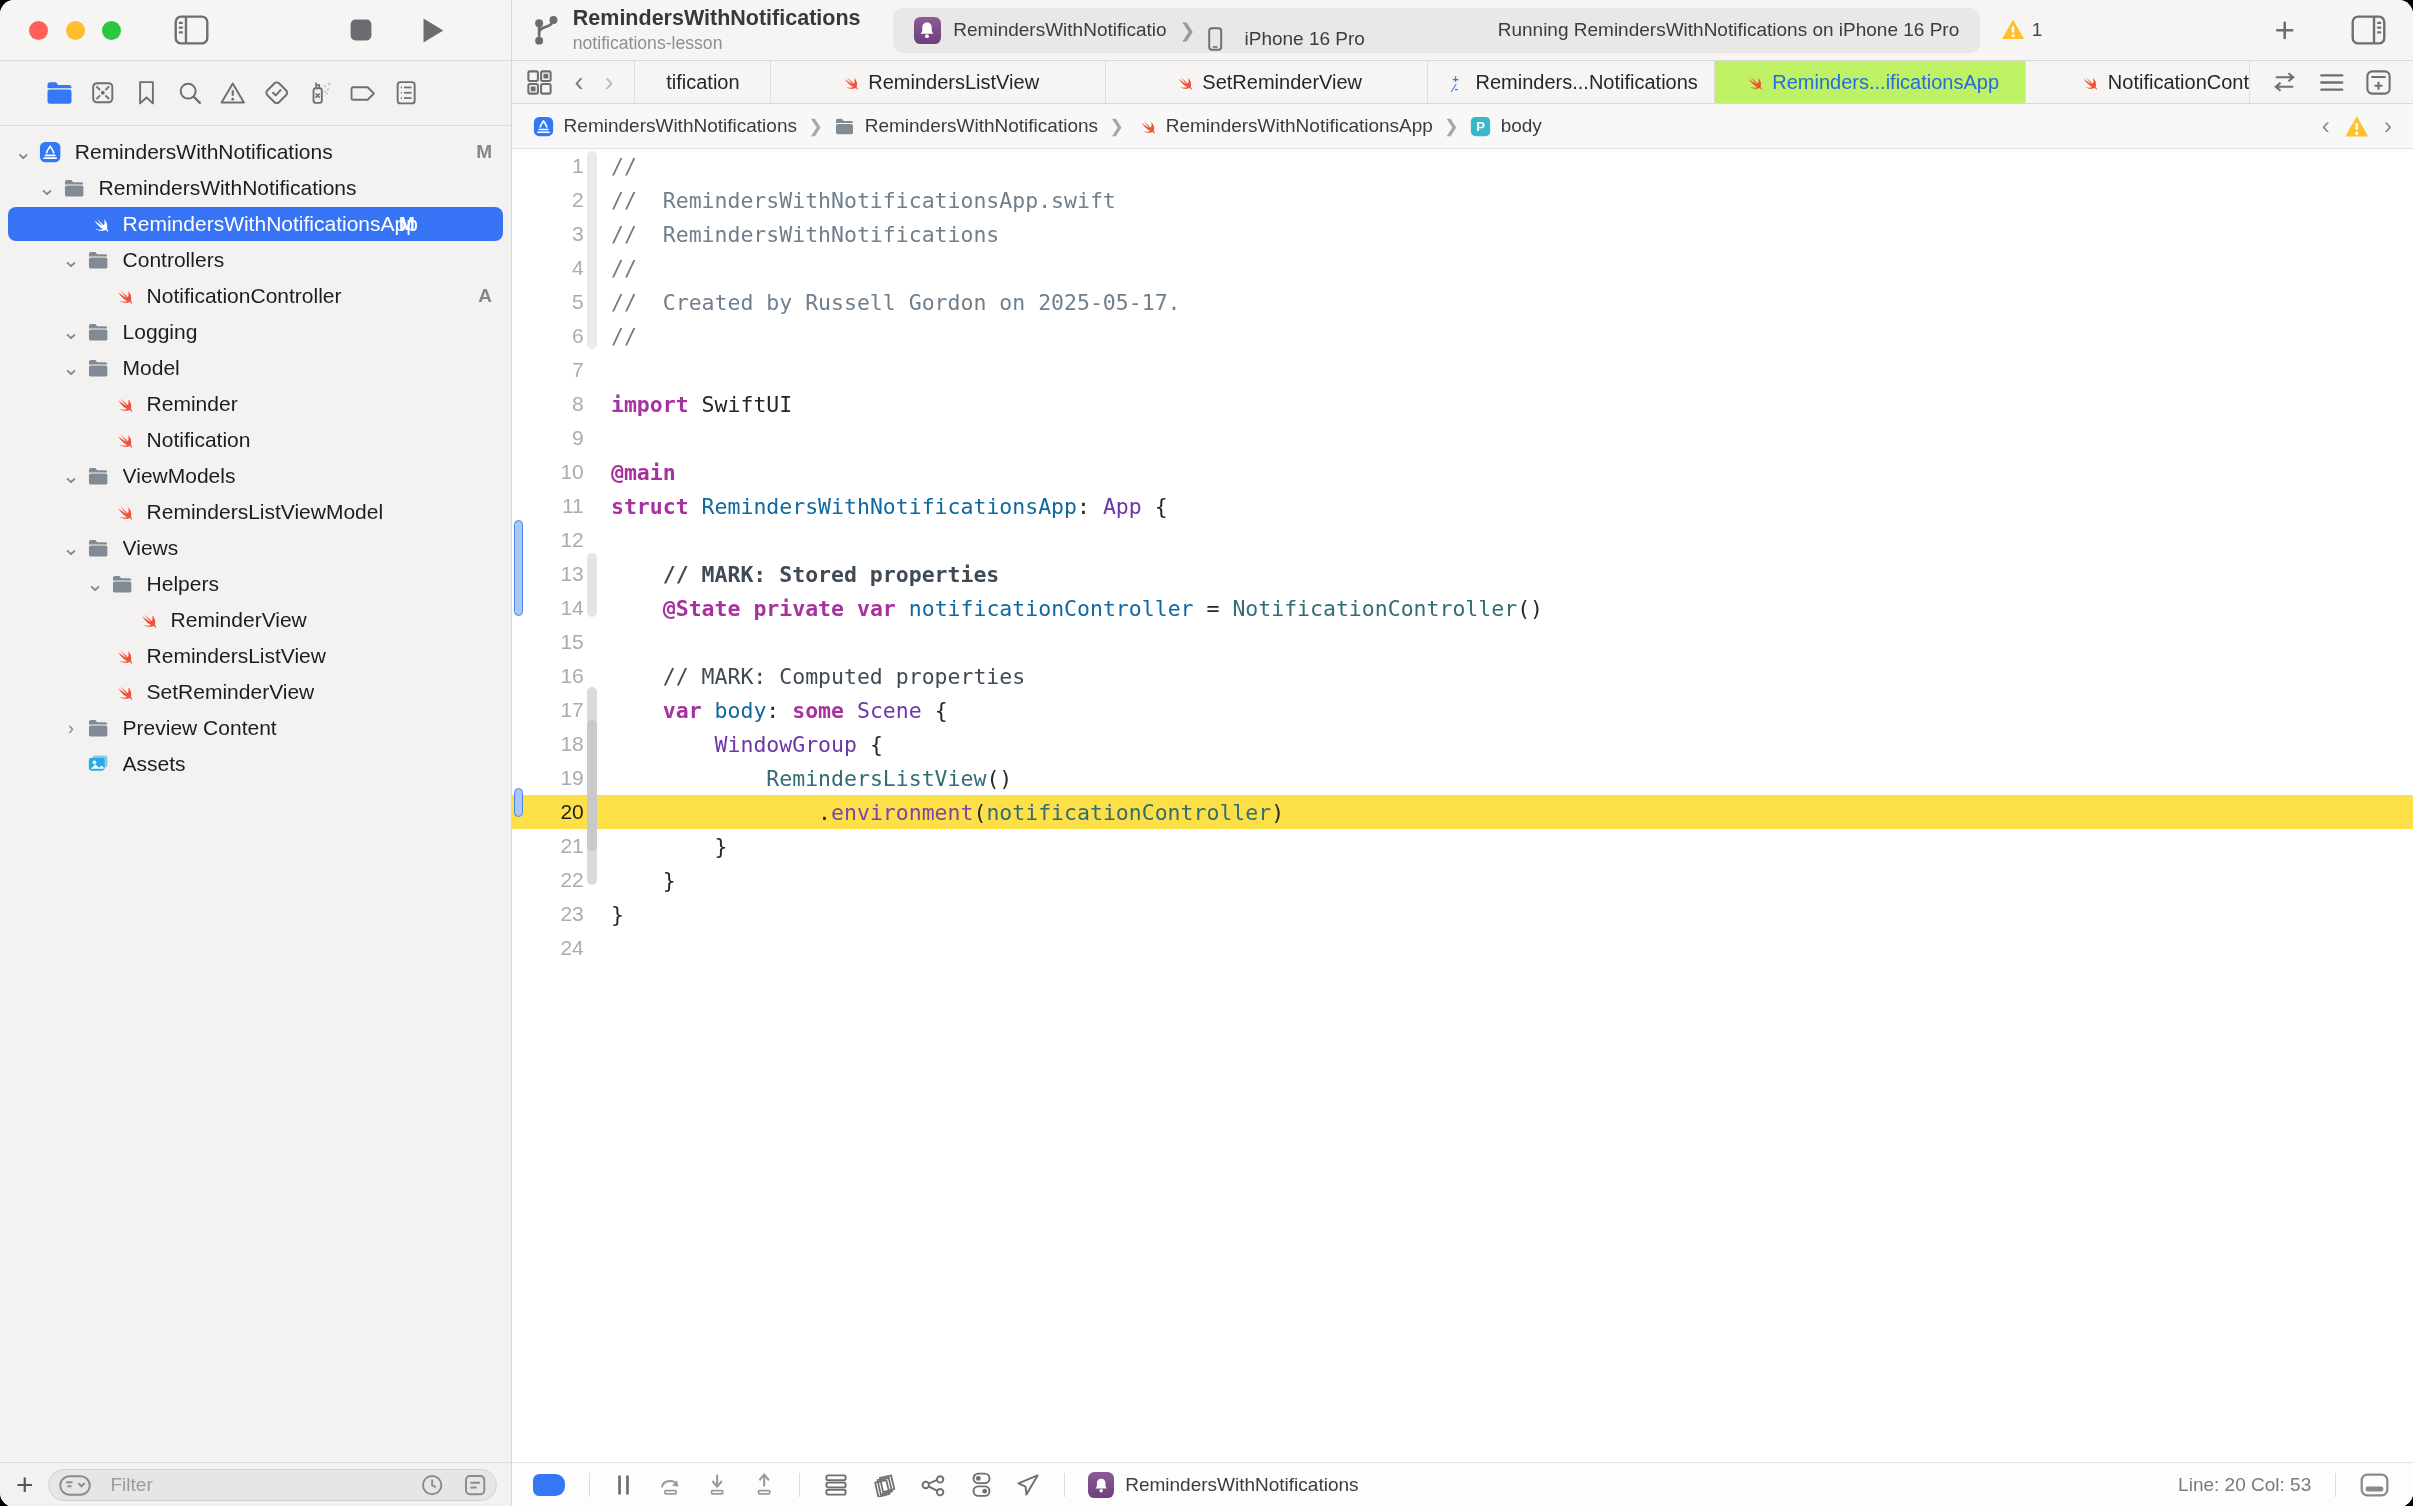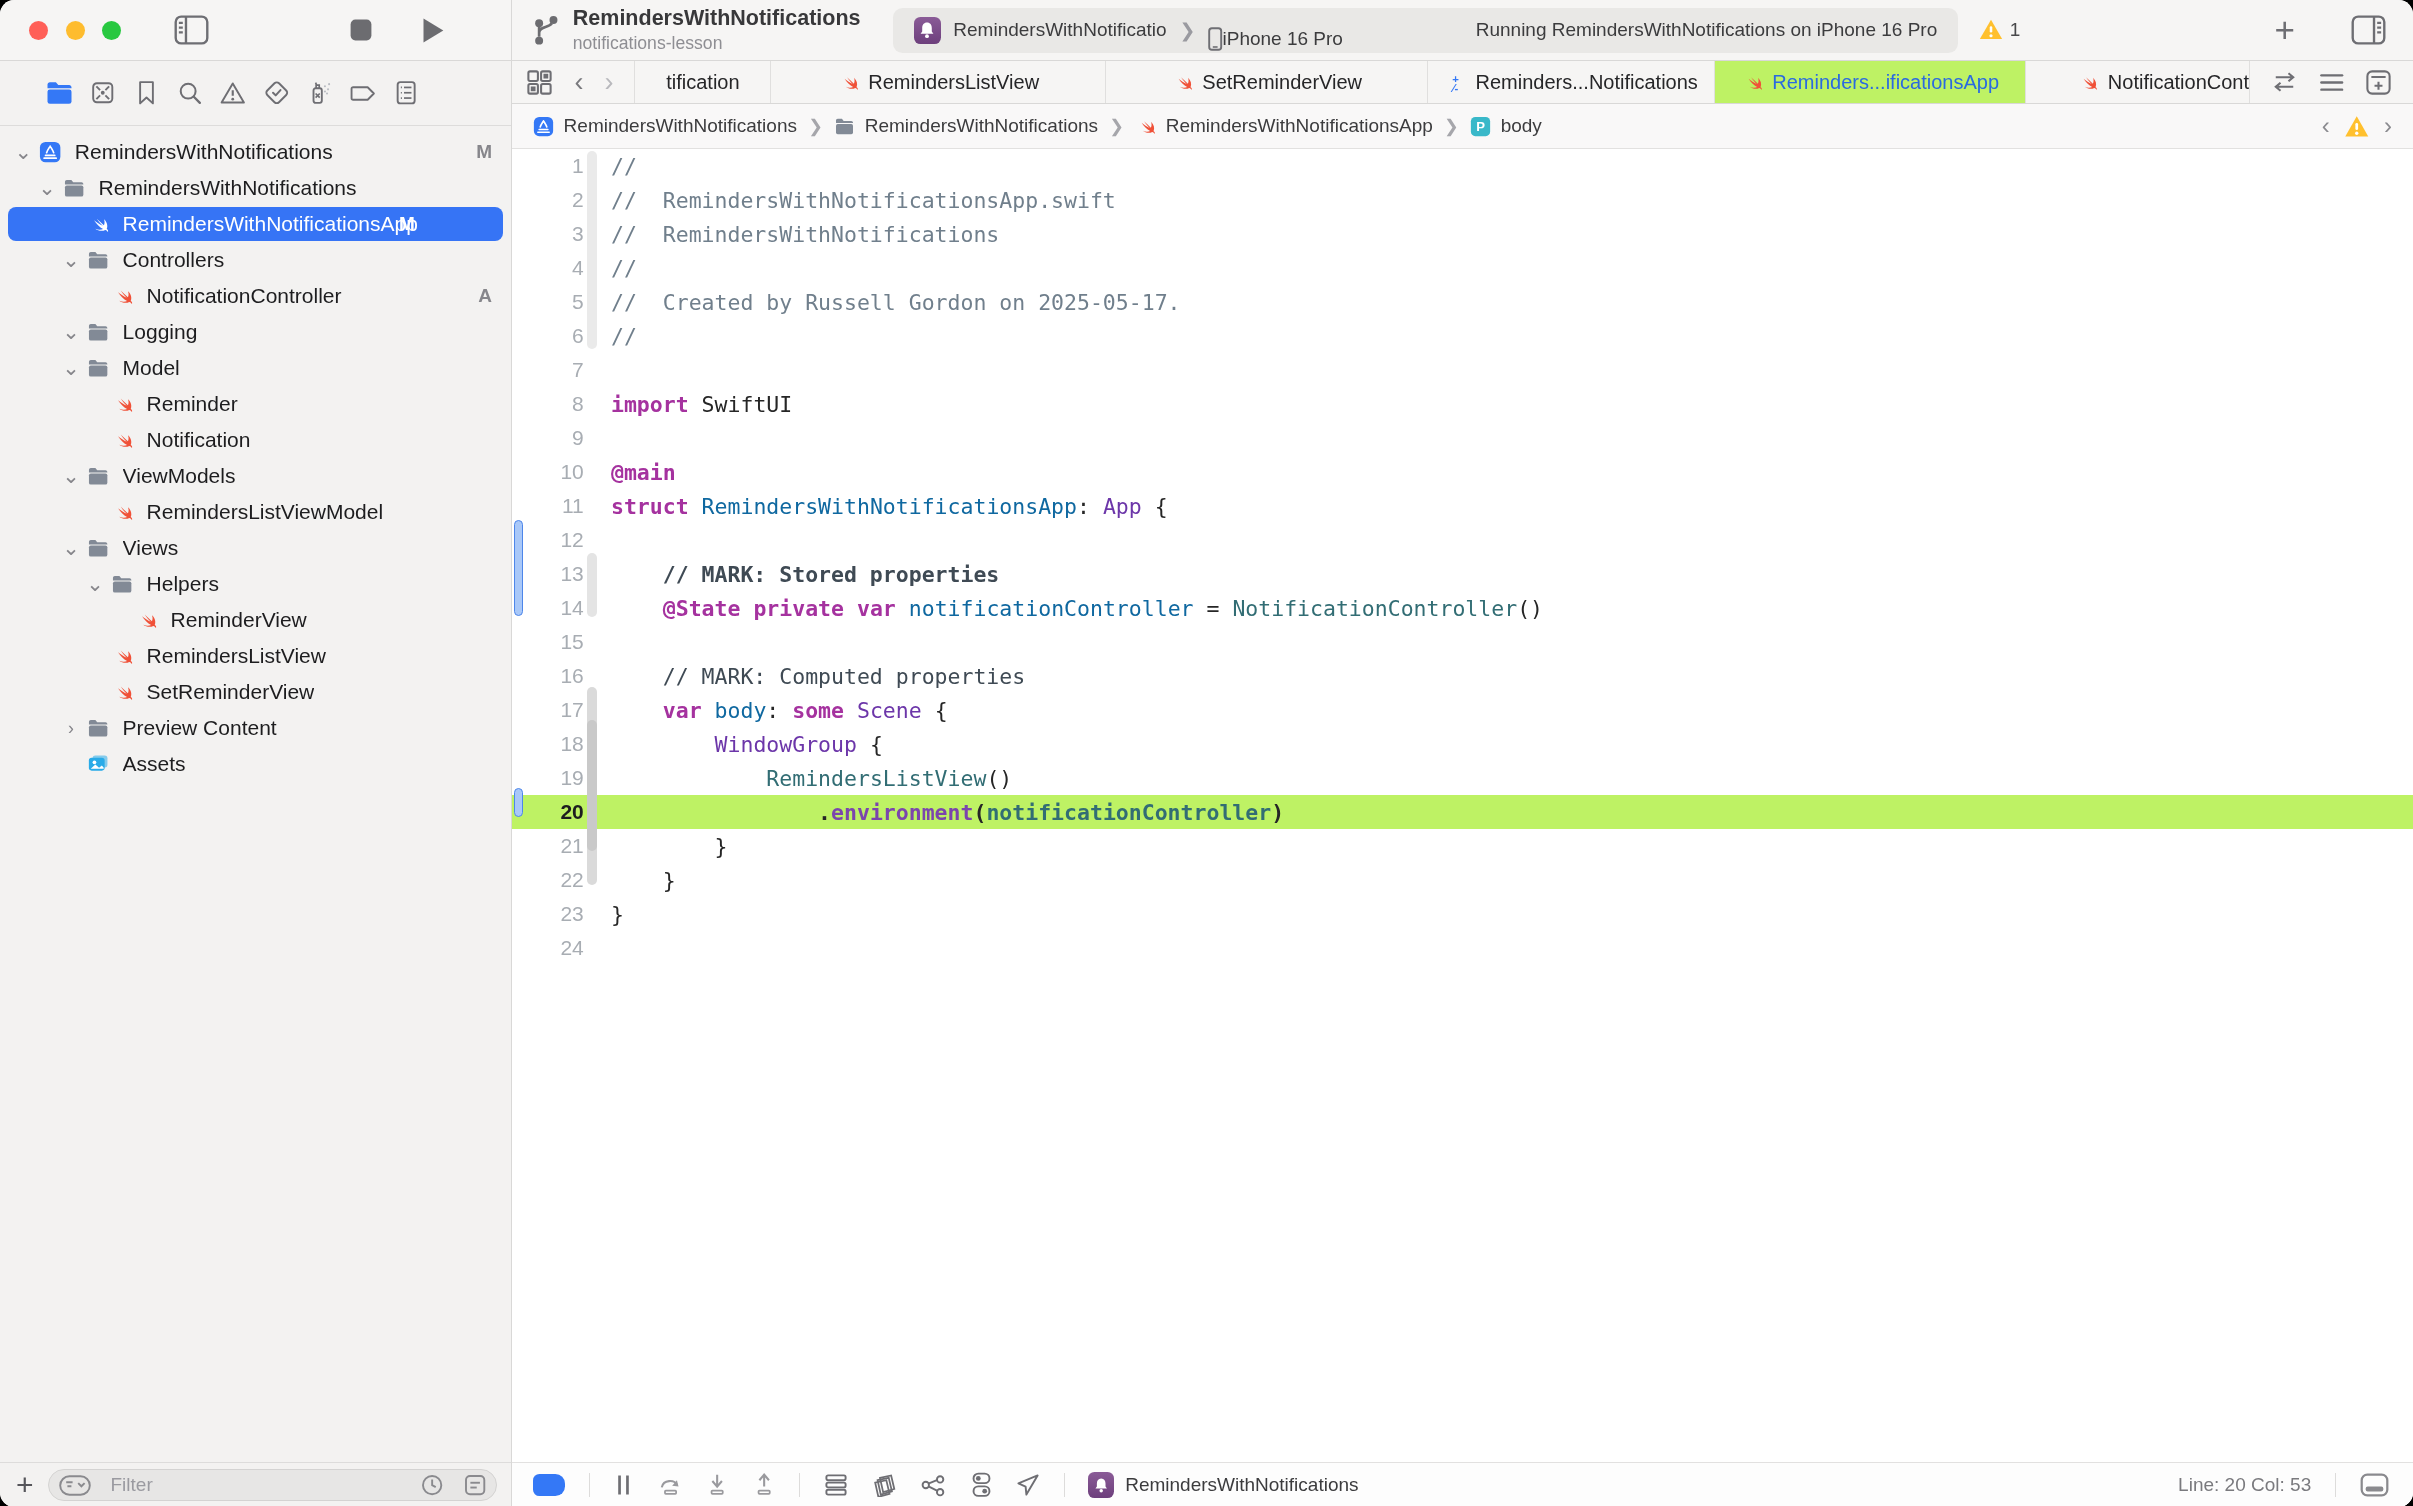--- a/index.html
+++ b/index.html
@@ -19,21 +19,21 @@
   .stop-btn { margin-left:140px; }
   .play-btn { margin-left:48px; }
   .tb-main { flex:1; display:flex; align-items:center; height:100%; padding:0 27px 0 19px; }
   .doc-title-wrap { display:flex; align-items:center; gap:12.8px; margin-right:32px; }
   .doc-title-text .t1 { font-size:21.5px; font-weight:700; color:#38383a; }
   .doc-title-text .t2 { font-size:17.6px; color:#8e8e93; margin-top:2.4px; }
   .activity-pill { height:45px; background:#e9e8e6; border-radius:9.6px; display:flex; align-items:center; padding:0 21px; gap:12.8px; min-width:942px; }
   .appchip { width:27px; height:27px; border-radius:6.4px; background:linear-gradient(180deg,#8a5b97,#6d3f7c); display:flex; align-items:center; justify-content:center; flex:none; }
   .scheme-name { font-size:19px; color:#3c3c3e; max-width:263px; overflow:hidden; white-space:nowrap; }
   .crumb-sep { color:#9a9aa0; font-size:19px; }
-  .device { font-size:19px; color:#3c3c3e; display:flex; align-items:center; gap:0;margin-top:18px; }
+  .device { font-size:19px; color:#3c3c3e; display:flex; align-items:center; gap:22px;margin-top:18px; }
   .status-text { font-size:19px; color:#3c3c3e; margin-left:120px; white-space:nowrap; }
   .warn-badge { display:flex; align-items:center; gap:6.4px; margin-left:21px; font-size:19px; color:#48484a; }
   .tb-spacer { flex:1; }
   .plus-btn { font-size:35px; color:#6e6e73; font-weight:300; margin-right:56px; }
 
   
   .main { flex:1; display:flex; min-height:0; }
   .sidebar { width:512px; flex:none; background:#f3f2f1; border-right:0.8px solid #d9d8d7; display:flex; flex-direction:column; }
   .nav-tabs { height:65px; flex:none; display:flex; align-items:center; gap:14.4px; padding-left:45px; border-bottom:0.8px solid #dddcdb; }
   .nav-tab { width:29px; height:29px; display:flex; align-items:center; justify-content:center; }
@@ -67,21 +67,21 @@
   .tabbar-right { position:absolute; right:0; top:0; bottom:0; background:#f6f5f4; display:flex; align-items:center; gap:21px; padding:0 21px; border-left:0.8px solid #e0dfde; color:#6e6e73; }
 
   .jumpbar { height:45px; flex:none; background:#f9f8f8; border-bottom:0.8px solid #e2e1e0; display:flex; align-items:center; padding:0 21px; gap:11.2px; font-size:19px; color:#3c3c3e; }
   .jb-item { display:flex; align-items:center; gap:9.6px; white-space:nowrap; }
   .jb-sep { color:#a6a6ab; font-size:17.6px; }
   .jb-spacer { flex:1; }
   .jb-right { display:flex; align-items:center; gap:14.4px; color:#8b8b90; font-size:24px; }
 
   .code { flex:1; overflow:hidden; position:relative; background:#fff; font-family:"DejaVu Sans Mono","Liberation Mono",monospace; font-size:21.5px; }
   .cline { height:34px; display:flex; align-items:center; position:relative; }
-  .cline.hl { background:#bef264;font-weight:bold; }
+  .cline.hl { background:#fde047; }
   .gut-change { width:12.8px; flex:none; height:100%; position:relative; }
   .gut-num { width:59px; flex:none; text-align:right; color:#a8adb3; font-size:21px; font-family:"Liberation Sans",sans-serif; }
   .cline.cur .gut-num { color:#1d1d1f; }
   .gut-ribbon { width:16px; flex:none; height:100%; position:relative; }
   .ctext { white-space:pre; padding-left:11.2px; }
   .changebar { position:absolute; left:1.6px; width:9.6px; background:#a9c8f8; border:1.6px solid #4d86ea; border-radius:5.6px; z-index:2; }
   .ribbonbar { position:absolute; left:3.2px; width:9.6px; border-radius:5.6px; }
 
   .debugbar { height:45px; flex:none; border-top:0.8px solid #e2e1e0; background:#fdfdfd; display:flex; align-items:center; padding:0 24px 0 21px; gap:24px; color:#6e6e73; }
   .dbg-sep { width:0.8px; height:24px; background:#dddcdb; }

